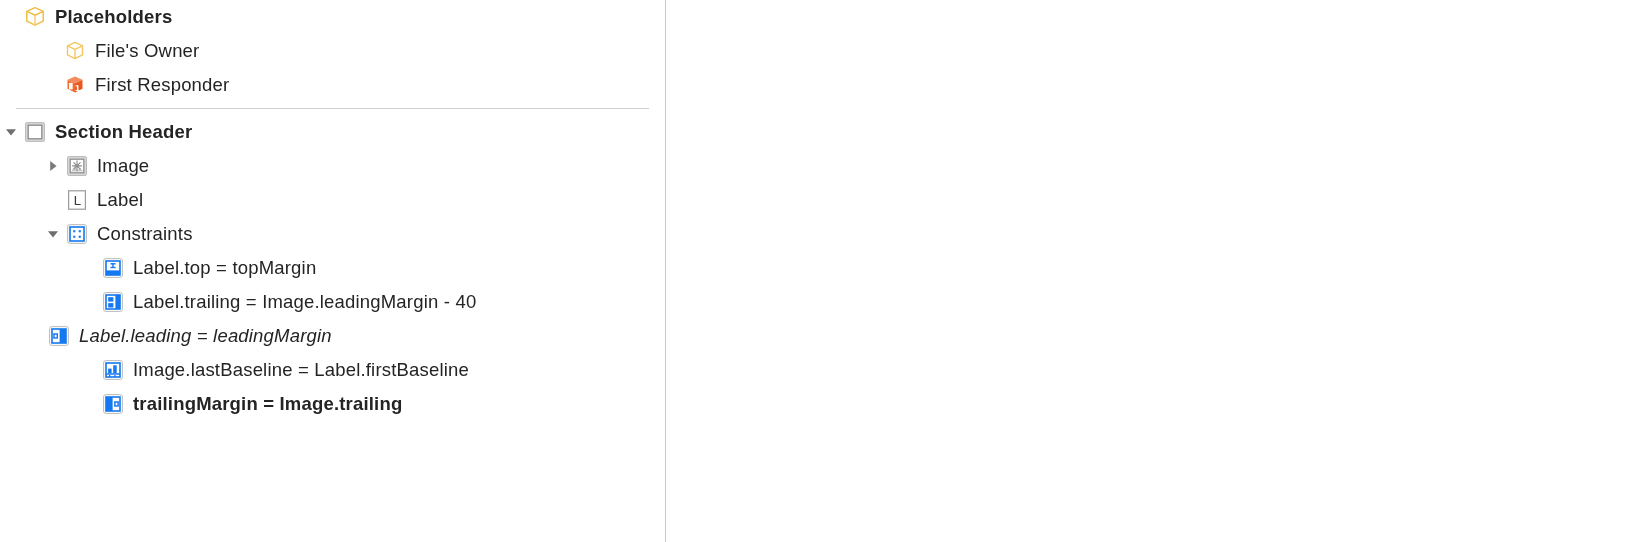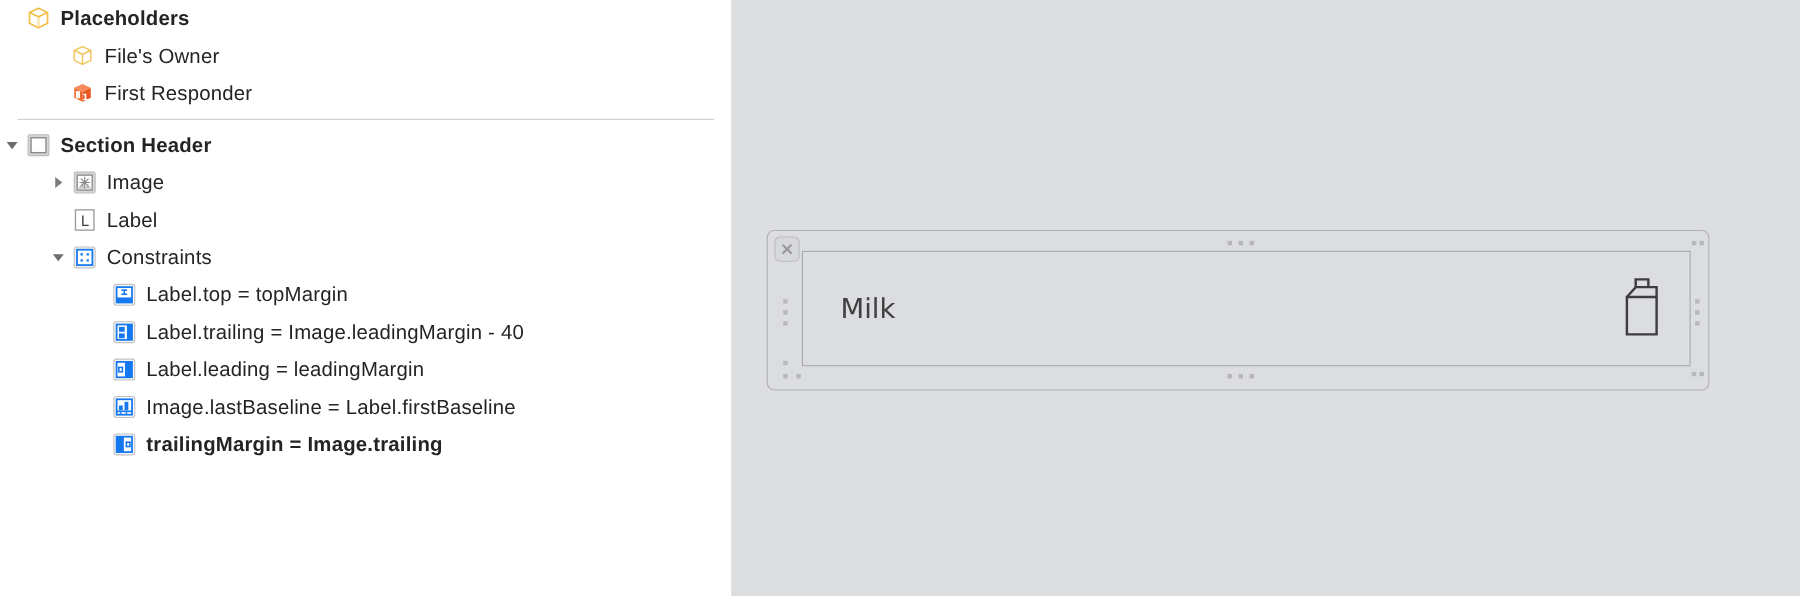--- a/index.html
+++ b/index.html
@@ -11,20 +11,21 @@
     height: 542px;
     font-family: "Liberation Sans", sans-serif;
     background: #ffffff;
     overflow: hidden;
   }
   #app {
     position: relative;
     width: 1636px;
     height: 542px;
     display: flex;
+    flex-direction: column;
   }
 
   
   .outline {
     width: 666px;
     height: 542px;
     background: #ffffff;
     position: relative;
     box-sizing: border-box;
     border-right: 1px solid #c8c8c8;
@@ -271,21 +272,21 @@
           <g fill="#1478F0">
             <rect x="7.2" y="7.2" width="5.2" height="4.4"></rect>
             <rect x="14.4" y="5" width="4.6" height="14"></rect>
             <rect x="7.2" y="13.1" width="5.2" height="4.4"></rect>
           </g>
         </svg>
       </div>
       <span class="row-label">Label.trailing = Image.leadingMargin - 40</span>
     </div>
 
-    <div class="row" style="padding-left:100px;">
+    <div class="row" style="padding-left:46px;font-style:italic;">
       <div class="row-icon">
         <svg width="24" height="24" viewBox="0 0 24 24">
           <rect x="2.5" y="2.5" width="19" height="19" rx="2.4" fill="#f7f7f7" stroke="#c2c2c2" stroke-width="1"></rect>
           <rect x="5" y="5" width="14" height="14" fill="#ffffff" stroke="#1478F0" stroke-width="1.6"></rect>
           <g fill="#1478F0">
             <rect x="6.3" y="9.3" width="4.6" height="1.4"></rect>
             <rect x="6.3" y="13.3" width="4.6" height="1.4"></rect>
             <rect x="6.3" y="9.6" width="1.4" height="4.4"></rect>
             <rect x="9.6" y="9.6" width="1.4" height="4.4"></rect>
             <rect x="12.6" y="5" width="6.4" height="14"></rect>

